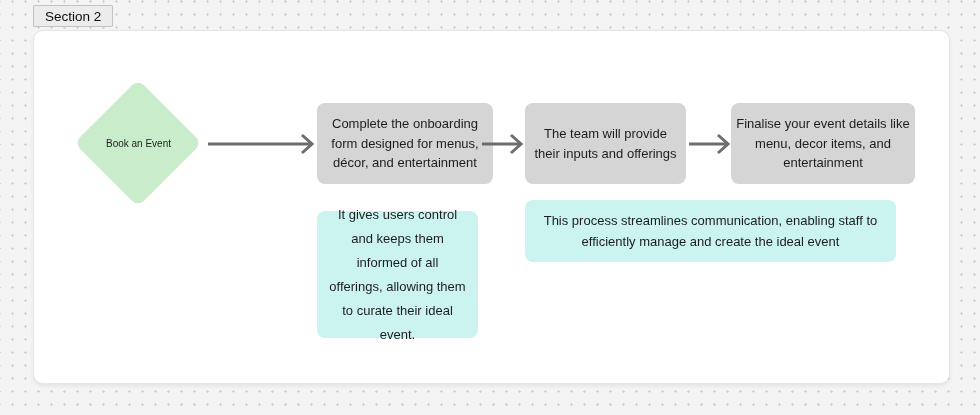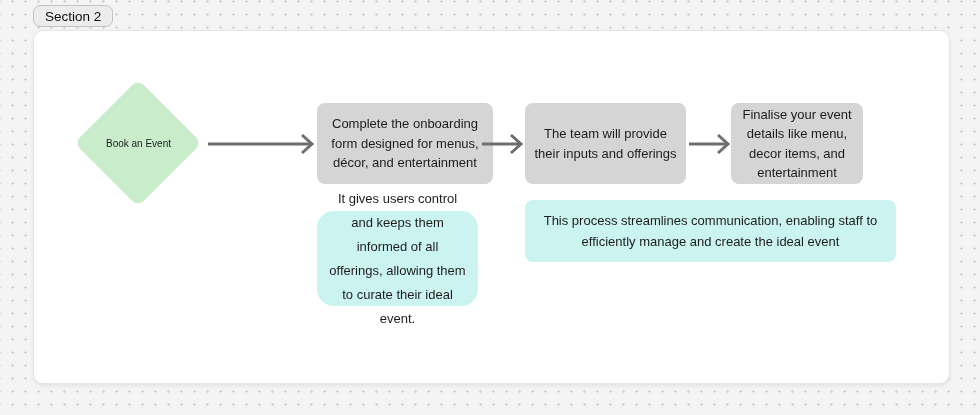--- a/index.html
+++ b/index.html
@@ -20,21 +20,21 @@
     background-position: 6px 8px;
   }
   .section-pill {
     position: absolute;
     left: 33px;
     top: 5px;
     height: 22px;
     padding: 0 11px;
     background: #ececec;
     border: 1px solid #c3c3c3;
-    border-radius: 7px;
+    border-radius: 1px;
     display: flex;
     align-items: center;
     font-size: 13.5px;
     font-weight: 500;
     color: #0d0d0d;
     box-sizing: border-box;
     cursor: default;
   }
   .section-body {
     position: absolute;
@@ -88,41 +88,40 @@
     justify-content: center;
     text-align: center;
     font-size: 13px;
     line-height: 19.5px;
     color: #1d1d1d;
     padding: 4px 5px;
     box-sizing: border-box;
   }
   .step-1 { left: 317px; width: 176px; }
   .step-2 { left: 525px; width: 161px; }
-  .step-3 { left: 731px; width: 132px; }
+  .step-3 { left: 731px; width: 184px; }
   .note-box {
     position: absolute;
     background: #cbf4f1;
     border-radius: 8px;
     display: flex;
     align-items: center;
     justify-content: center;
     text-align: center;
     font-size: 13px;
     color: #1d1d1d;
     box-sizing: border-box;
   }
   .note-1 {
     left: 317px;
     top: 211px;
     width: 161px;
-    height: 95px;
+    height: 127px;
     line-height: 24px;
     padding: 4px 12px;
-    border-radius: 17px;
   }
   .note-2 {
     left: 525px;
     top: 200px;
     width: 371px;
     height: 62px;
     line-height: 21px;
     padding: 4px 14px;
   }
   .connector {

